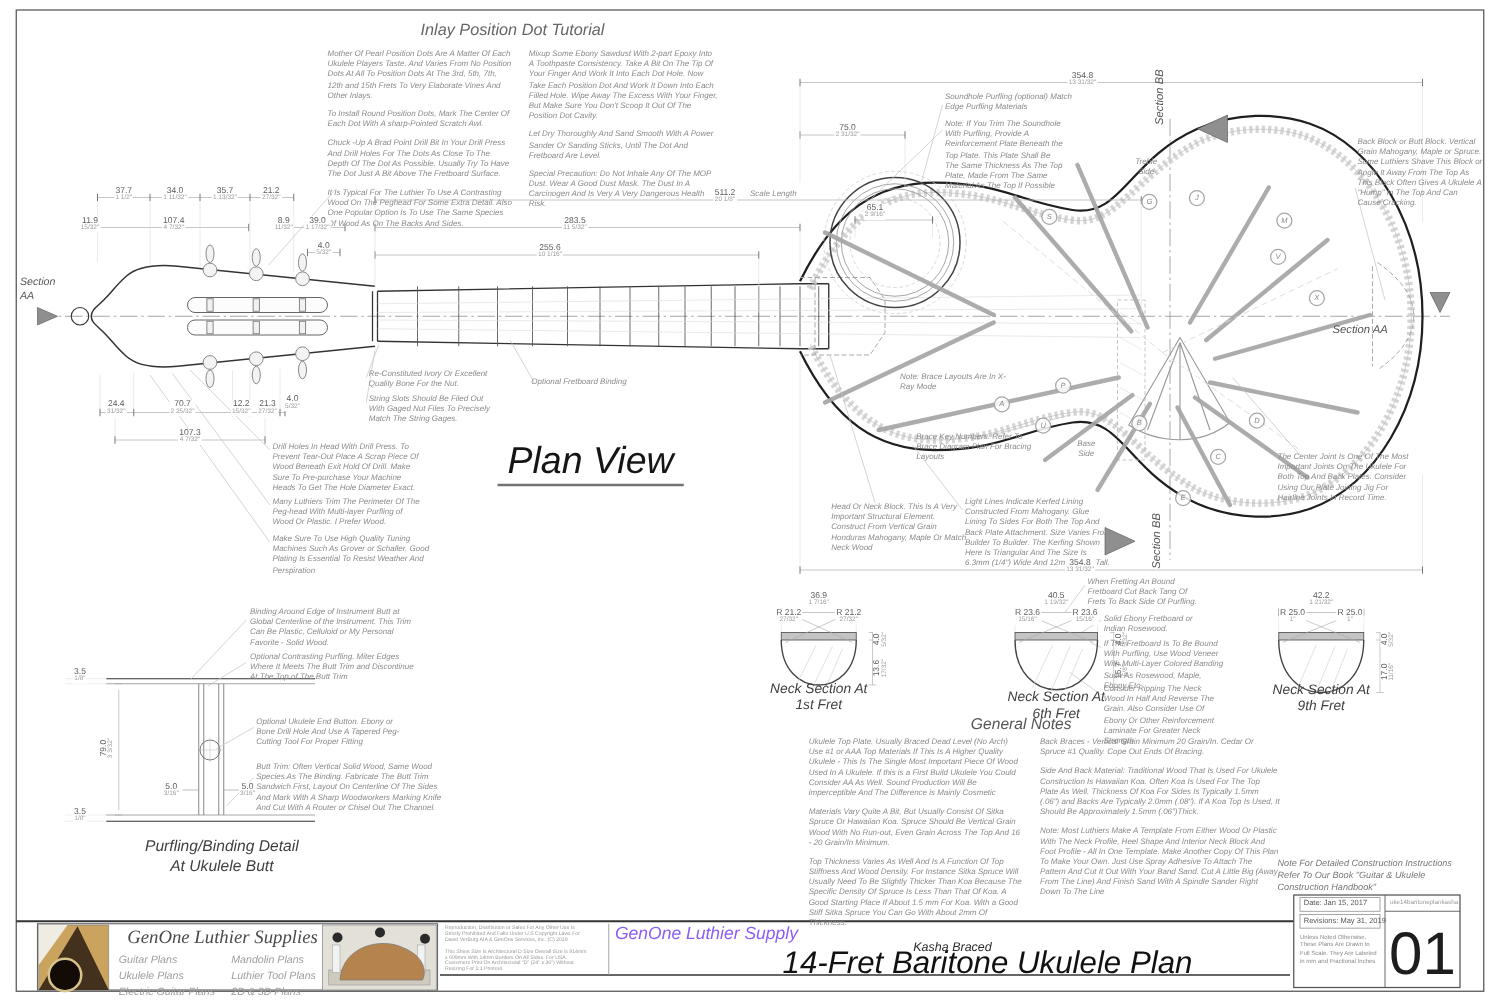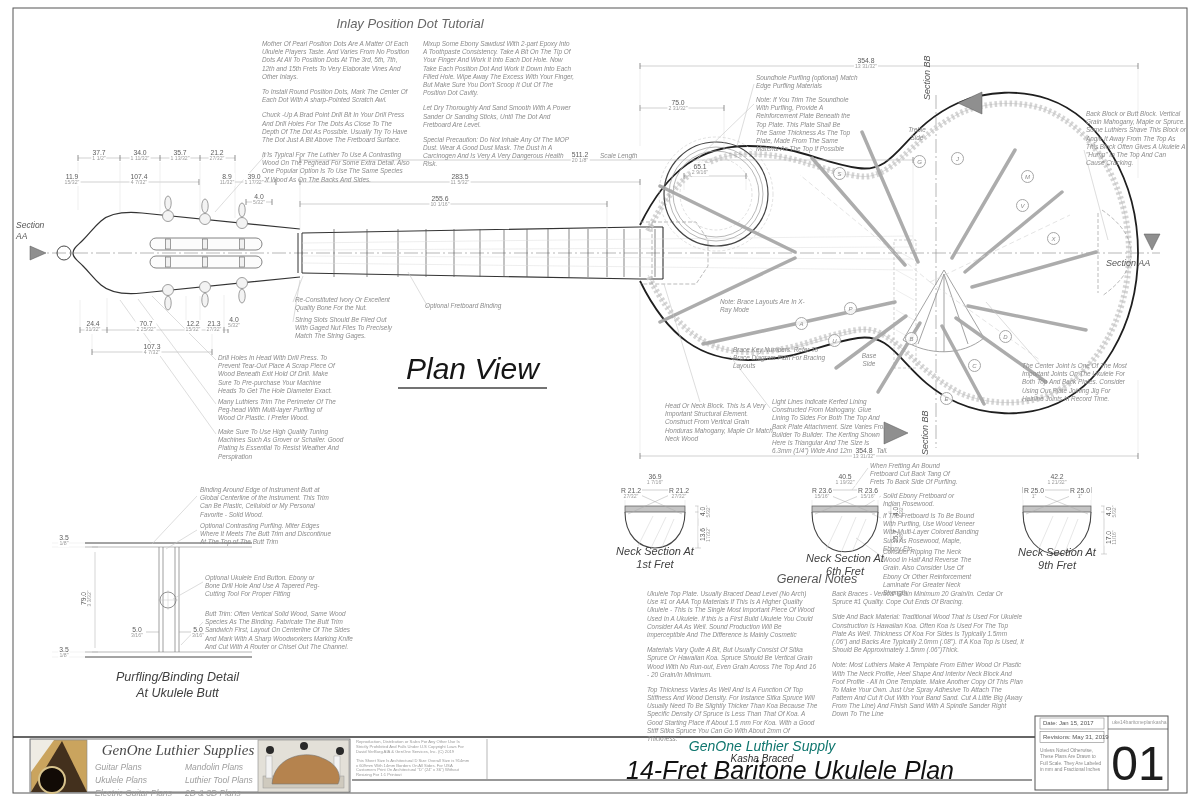--- a/index.html
+++ b/index.html
@@ -21,21 +21,21 @@
   .bk{position:absolute;width:11px;height:11px;border:1px solid #a6a6a6;border-radius:50%;
       font-style:italic;font-size:6px;color:#8a8a8a;display:flex;align-items:center;justify-content:center;
       background:rgba(255,255,255,.85)}
   .ns-cap{position:absolute;font-style:italic;font-size:11px;color:#3f3f3f;text-align:center;transform:translateX(-50%);white-space:nowrap}
   .pb-title{position:absolute;font-style:italic;font-size:12.5px;color:#3f3f3f;text-align:center}
   .book{position:absolute;font-style:italic;font-size:7.3px;line-height:1.3;color:#777}
   .tb-company{position:absolute;font-family:"Liberation Serif",serif;font-style:italic;font-size:15px;color:#4a4a4a;text-align:center}
   .tb-plans{position:absolute;font-style:italic;font-size:8.5px;line-height:1.55;color:#9d9d9d}
   .tb-legal{position:absolute;font-size:4.15px;line-height:1.18;color:#999}
   .tb-legal p{margin:0 0 4px 0}
-  .tb-brand{position:absolute;font-style:italic;font-size:14px;color:#0f766e;text-align:center}
+  .tb-brand{position:absolute;font-style:italic;font-size:14px;color:#8b5cf6;}
   .tb-series{position:absolute;font-style:italic;font-size:10px;color:#2d2d2d;text-align:center}
   .tb-title{position:absolute;font-style:italic;font-size:25px;color:#111;text-align:center;white-space:nowrap}
   .tb-small{position:absolute;font-size:6px;color:#555;white-space:nowrap}
   .tb-note{position:absolute;font-size:4.8px;line-height:1.35;color:#8a8a8a}
   .tb-file{position:absolute;font-size:5px;color:#9a9a9a}
   .tb-sheet{position:absolute;font-size:48px;color:#1d1d1d;text-align:center;line-height:1}
 </style>
 </head>
 <body>
 
@@ -226,21 +226,21 @@
   <p>Special Precaution: Do Not Inhale Any Of The MOP Dust. Wear A Good Dust Mask. The Dust In A Carcinogen And Is Very A Very Dangerous Health Risk.</p>
 </div>
 
 <div class="h-plan" style="left:398px;top:352px">Plan View</div>
 <div class="h-gen" style="left:762px;top:572px;width:110px">General Notes</div>
 
 <div class="sec-lab" style="left:16px;top:220px">
   <span style="display:block">Section</span>
   <span style="display:block">AA</span>
 </div>
-<div class="sec-lab" style="left:1106px;top:258px;font-size:9px">Section AA</div>
+<div class="sec-lab" style="left:1066px;top:258px;font-size:9px">Section AA</div>
 <div class="vtext" style="left:922px;top:100px">Section BB</div>
 <div class="vtext" style="left:920px;top:455px">Section BB</div>
 <div class="n" style="left:902px;top:126px;width:30px;text-align:center">Treble Side</div>
 <div class="n" style="left:856px;top:352px;width:26px;text-align:center">Base Side</div>
 
 <div class="n" style="left:295px;top:296px;width:100px">Re-Constituted Ivory Or Excellent Quality Bone For the Nut.</div>
 <div class="n" style="left:295px;top:316px;width:100px">String Slots Should Be Filed Out With Gaged Nut Files To Precisely Match The String Gages.</div>
 <div class="n" style="left:425px;top:302px;width:95px">Optional Fretboard Binding</div>
 <div class="n" style="left:218px;top:354px;width:122px">Drill Holes In Head With Drill Press. To Prevent Tear-Out Place A Scrap Piece Of Wood Beneath Exit Hold Of Drill. Make Sure To Pre-purchase Your Machine Heads To Get The Hole Diameter Exact.</div>
 <div class="n" style="left:218px;top:398px;width:122px">Many Luthiers Trim The Perimeter Of The Peg-head With Multi-layer Purfling of Wood Or Plastic. I Prefer Wood.</div>
@@ -436,20 +436,21 @@
 <div class="n" style="left:647px;top:590px;width:172px">
   <p>Ukulele Top Plate. Usually Braced Dead Level (No Arch) Use #1 or AAA Top Materials If This Is A Higher Quality Ukulele - This Is The Single Most Important Piece Of Wood Used In A Ukulele. If this is a First Build Ukulele You Could Consider AA As Well. Sound Production Will Be imperceptible And The Difference is Mainly Cosmetic</p>
   <p>Materials Vary Quite A Bit, But Usually Consist Of Sitka Spruce Or Hawaiian Koa. Spruce Should Be Vertical Grain Wood With No Run-out, Even Grain Across The Top And 16 - 20 Grain/In Minimum.</p>
   <p>Top Thickness Varies As Well And Is A Function Of Top Stiffness And Wood Density. For Instance Sitka Spruce Will Usually Need To Be Slightly Thicker Than Koa Because The Specific Density Of Spruce Is Less Than That Of Koa. A Good Starting Place If About 1.5 mm For Koa. With a Good Stiff Sitka Spruce You Can Go With About 2mm Of Thickness.</p>
 </div>
 <div class="n" style="left:832px;top:590px;width:192px">
   <p>Back Braces - Vertical Grain Minimum 20 Grain/In. Cedar Or Spruce #1 Quality. Cope Out Ends Of Bracing.</p>
   <p>Side And Back Material: Traditional Wood That Is Used For Ukulele Construction Is Hawaiian Koa. Often Koa Is Used For The Top Plate As Well. Thickness Of Koa For Sides Is Typically 1.5mm (.06") and Backs Are Typically 2.0mm (.08"). If A Koa Top Is Used, It Should Be Approximately 1.5mm (.06")Thick.</p>
   <p>Note: Most Luthiers Make A Template From Either Wood Or Plastic With The Neck Profile, Heel Shape And Interior Neck Block And Foot Profile - All In One Template. Make Another Copy Of This Plan To Make Your Own. Just Use Spray Adhesive To Attach The Pattern And Cut It Out With Your Band Sand. Cut A Little Big (Away From The Line) And Finish Sand With A Spindle Sander Right Down To The Line</p>
 </div>
+<div class="book" style="left:1022px;top:686px;width:150px">Note For Detailed Construction Instructions Refer To Our Book "Guitar &amp; Ukulele Construction Handbook"</div>
 
 <div class="n" style="left:200px;top:486px;width:130px">Binding Around Edge of Instrument Butt at Global Centerline of the Instrument. This Trim Can Be Plastic, Celluloid or My Personal Favorite - Solid Wood.</div>
 <div class="n" style="left:200px;top:522px;width:136px">Optional Contrasting Purfling. Miter Edges Where It Meets The Butt Trim and Discontinue At The Top of The Butt Trim</div>
 <div class="n" style="left:205px;top:574px;width:126px">Optional Ukulele End Button. Ebony or Bone Drill Hole And Use A Tapered Peg-Cutting Tool For Proper Fitting</div>
 <div class="n" style="left:205px;top:610px;width:150px">Butt Trim: Often Vertical Solid Wood, Same Wood Species As The Binding. Fabricate The Butt Trim Sandwich First, Layout On Centerline Of The Sides And Mark With A Sharp Woodworkers Marking Knife And Cut With A Router or Chisel Out The Channel.</div>
 <div class="d" style="left:64px;top:534px">
       <span class="mm">3.5</span>
       <span class="in">1/8"</span>
     </div>
 <div class="d vr" style="left:86px;top:592px">

